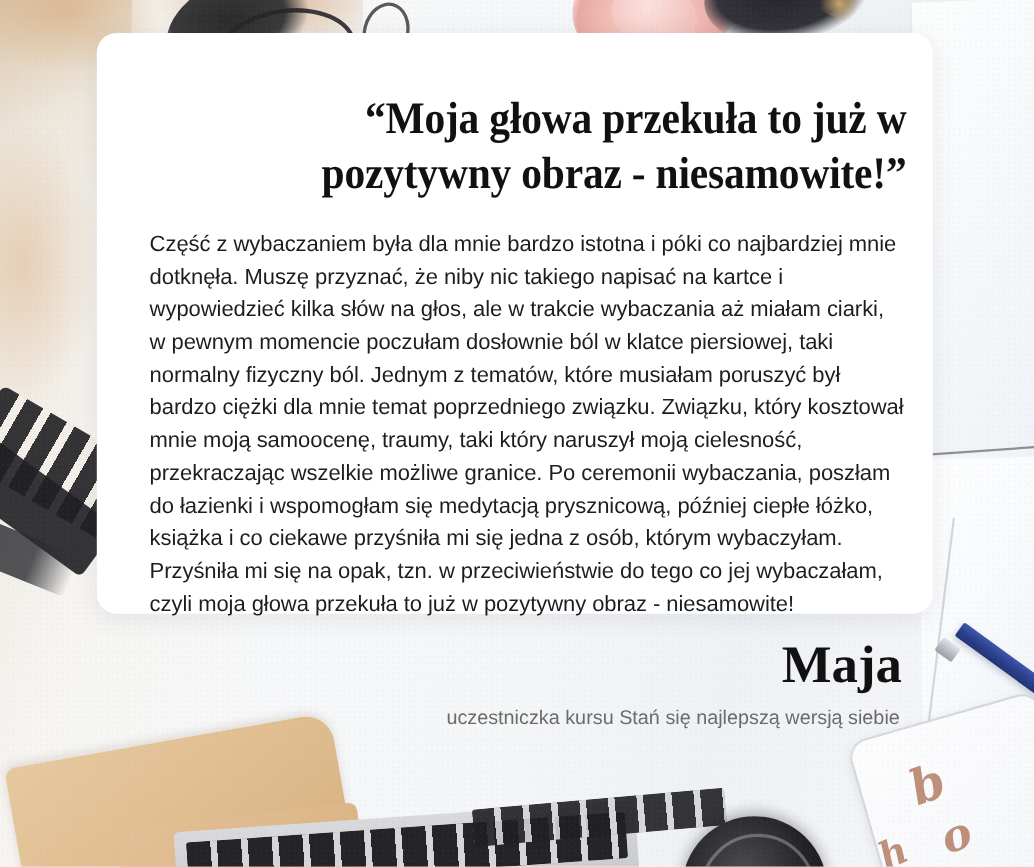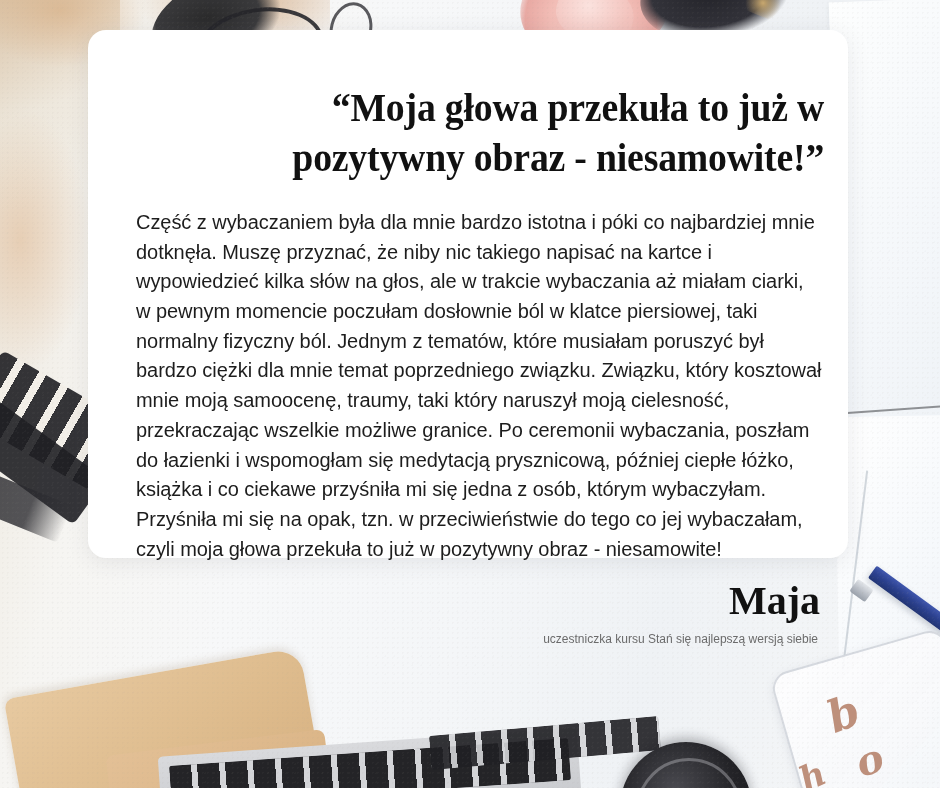--- a/index.html
+++ b/index.html
@@ -327,31 +327,31 @@
     text-align: left;
     letter-spacing: -0.05px;
   }
 
   .signature {
     margin: 0;
     padding: 16px 28px 0 48px;
     text-align: right;
     font-family: "Liberation Serif", "DejaVu Serif", serif;
     font-weight: 700;
-    font-size: 40px;
+    font-size: 48px;
     line-height: 1.05;
     color: #111111;
   }
 
   .attribution {
     margin: 0;
     padding: 10px 30px 0 48px;
     text-align: right;
     font-family: "Liberation Sans", sans-serif;
-    font-size: 12px;
+    font-size: 18px;
     line-height: 1.3;
     color: #6b6b6b;
   }
 </style>
 </head>
 <body>
 
 <div id="stage">
 
   <div class="bg-layer bg-base"></div>

